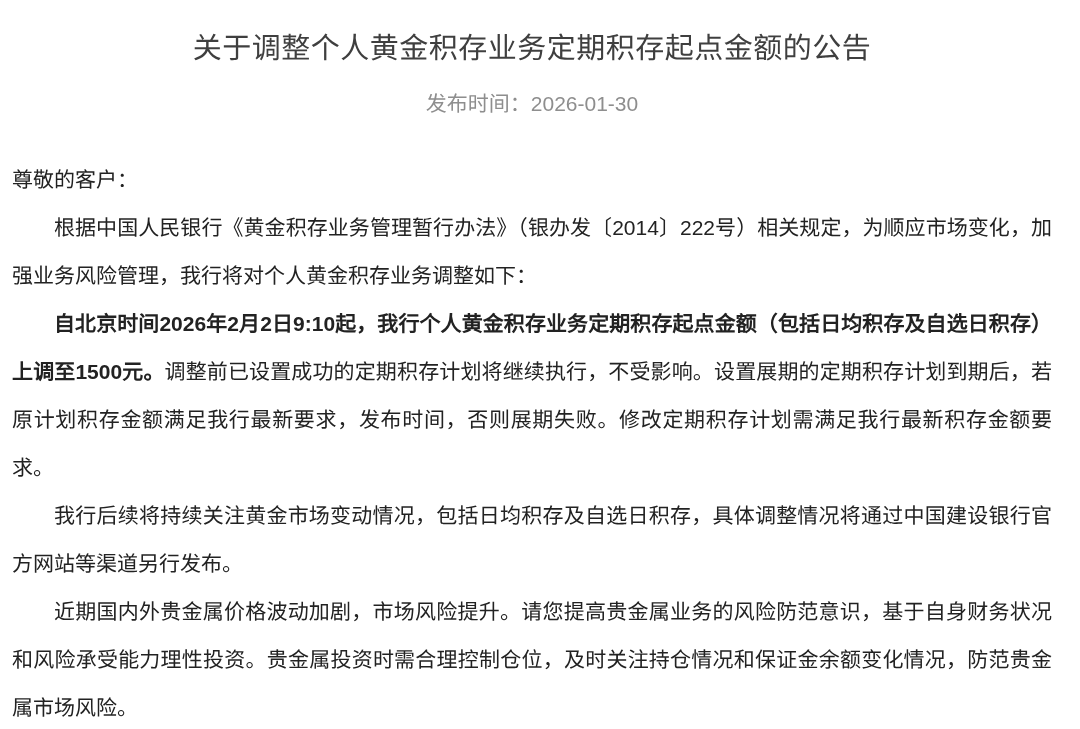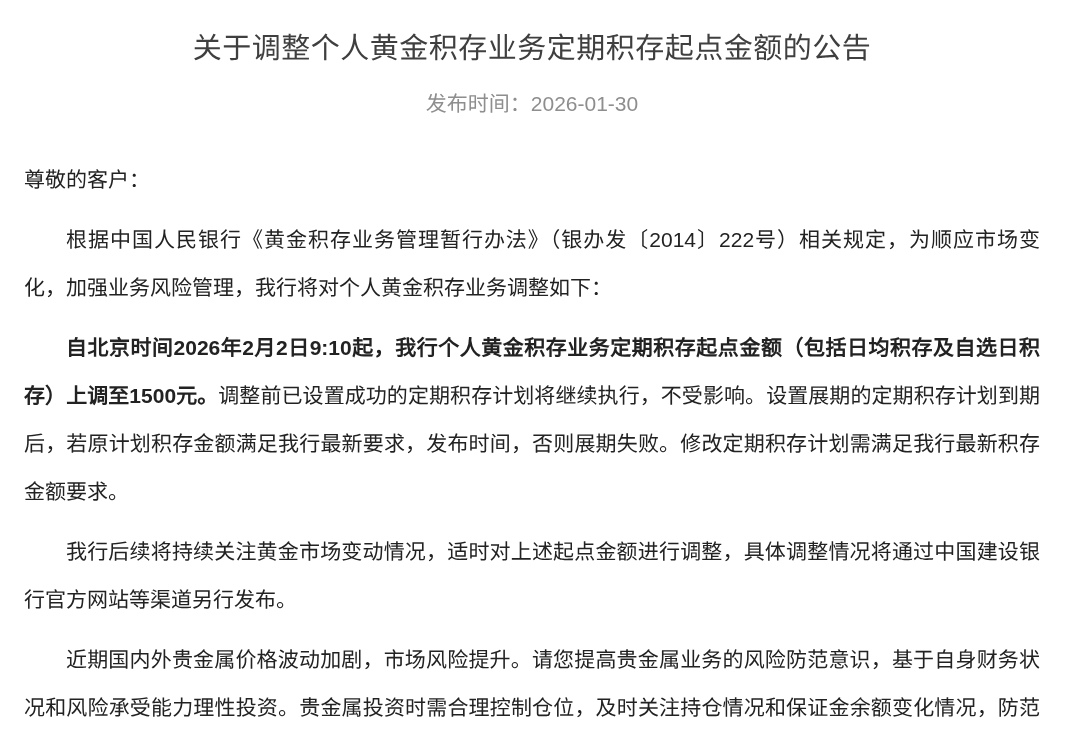--- a/index.html
+++ b/index.html
@@ -39,34 +39,34 @@
     font-weight: 400;
     color: var(--publish-text);
   }
   .body {
     margin-top: 40px;
     font-size: 21px;
     line-height: 48px;
     color: var(--body-text);
     text-align: justify;
   }
-  .body p { margin: 12px; }
+  .body p { margin: 0; }
   .body p.indent { text-indent: 2em; }
   .seg.bold { font-weight: bold; }
 </style>
 </head>
 <body>
 
 <div class="page">
   <h1 class="title">关于调整个人黄金积存业务定期积存起点金额的公告</h1>
 
   <div class="pubdate">
     <span>发布时间：</span><span>2026-01-30</span>
   </div>
 
   <div class="body">
       <p class=""><span class="seg">尊敬的客户：</span></p>
       <p class="indent"><span class="seg">根据中国人民银行《黄金积存业务管理暂行办法》（银办发〔2014〕222号）相关规定，为顺应市场变化，加强业务风险管理，我行将对个人黄金积存业务调整如下：</span></p>
       <p class="indent"><span class="seg bold">自北京时间2026年2月2日9:10起，我行个人黄金积存业务定期积存起点金额（包括日均积存及自选日积存）上调至1500元。</span><span class="seg">调整前已设置成功的定期积存计划将继续执行，不受影响。设置展期的定期积存计划到期后，若原计划积存金额满足我行最新要求，发布时间，否则展期失败。修改定期积存计划需满足我行最新积存金额要求。</span></p>
-      <p class="indent"><span class="seg">我行后续将持续关注黄金市场变动情况，适时对上述起点金额进行调整，具体调整情况将通过中国建设银行官方网站等渠道另行发布。</span></p>
+      <p class="indent"><span class="seg">我行后续将持续关注黄金市场变动情况，包括日均积存及自选日积存，具体调整情况将通过中国建设银行官方网站等渠道另行发布。</span></p>
       <p class="indent"><span class="seg">近期国内外贵金属价格波动加剧，市场风险提升。请您提高贵金属业务的风险防范意识，基于自身财务状况和风险承受能力理性投资。贵金属投资时需合理控制仓位，及时关注持仓情况和保证金余额变化情况，防范贵金属市场风险。</span></p>
     </div>
 </div>
 
 </body></html>

